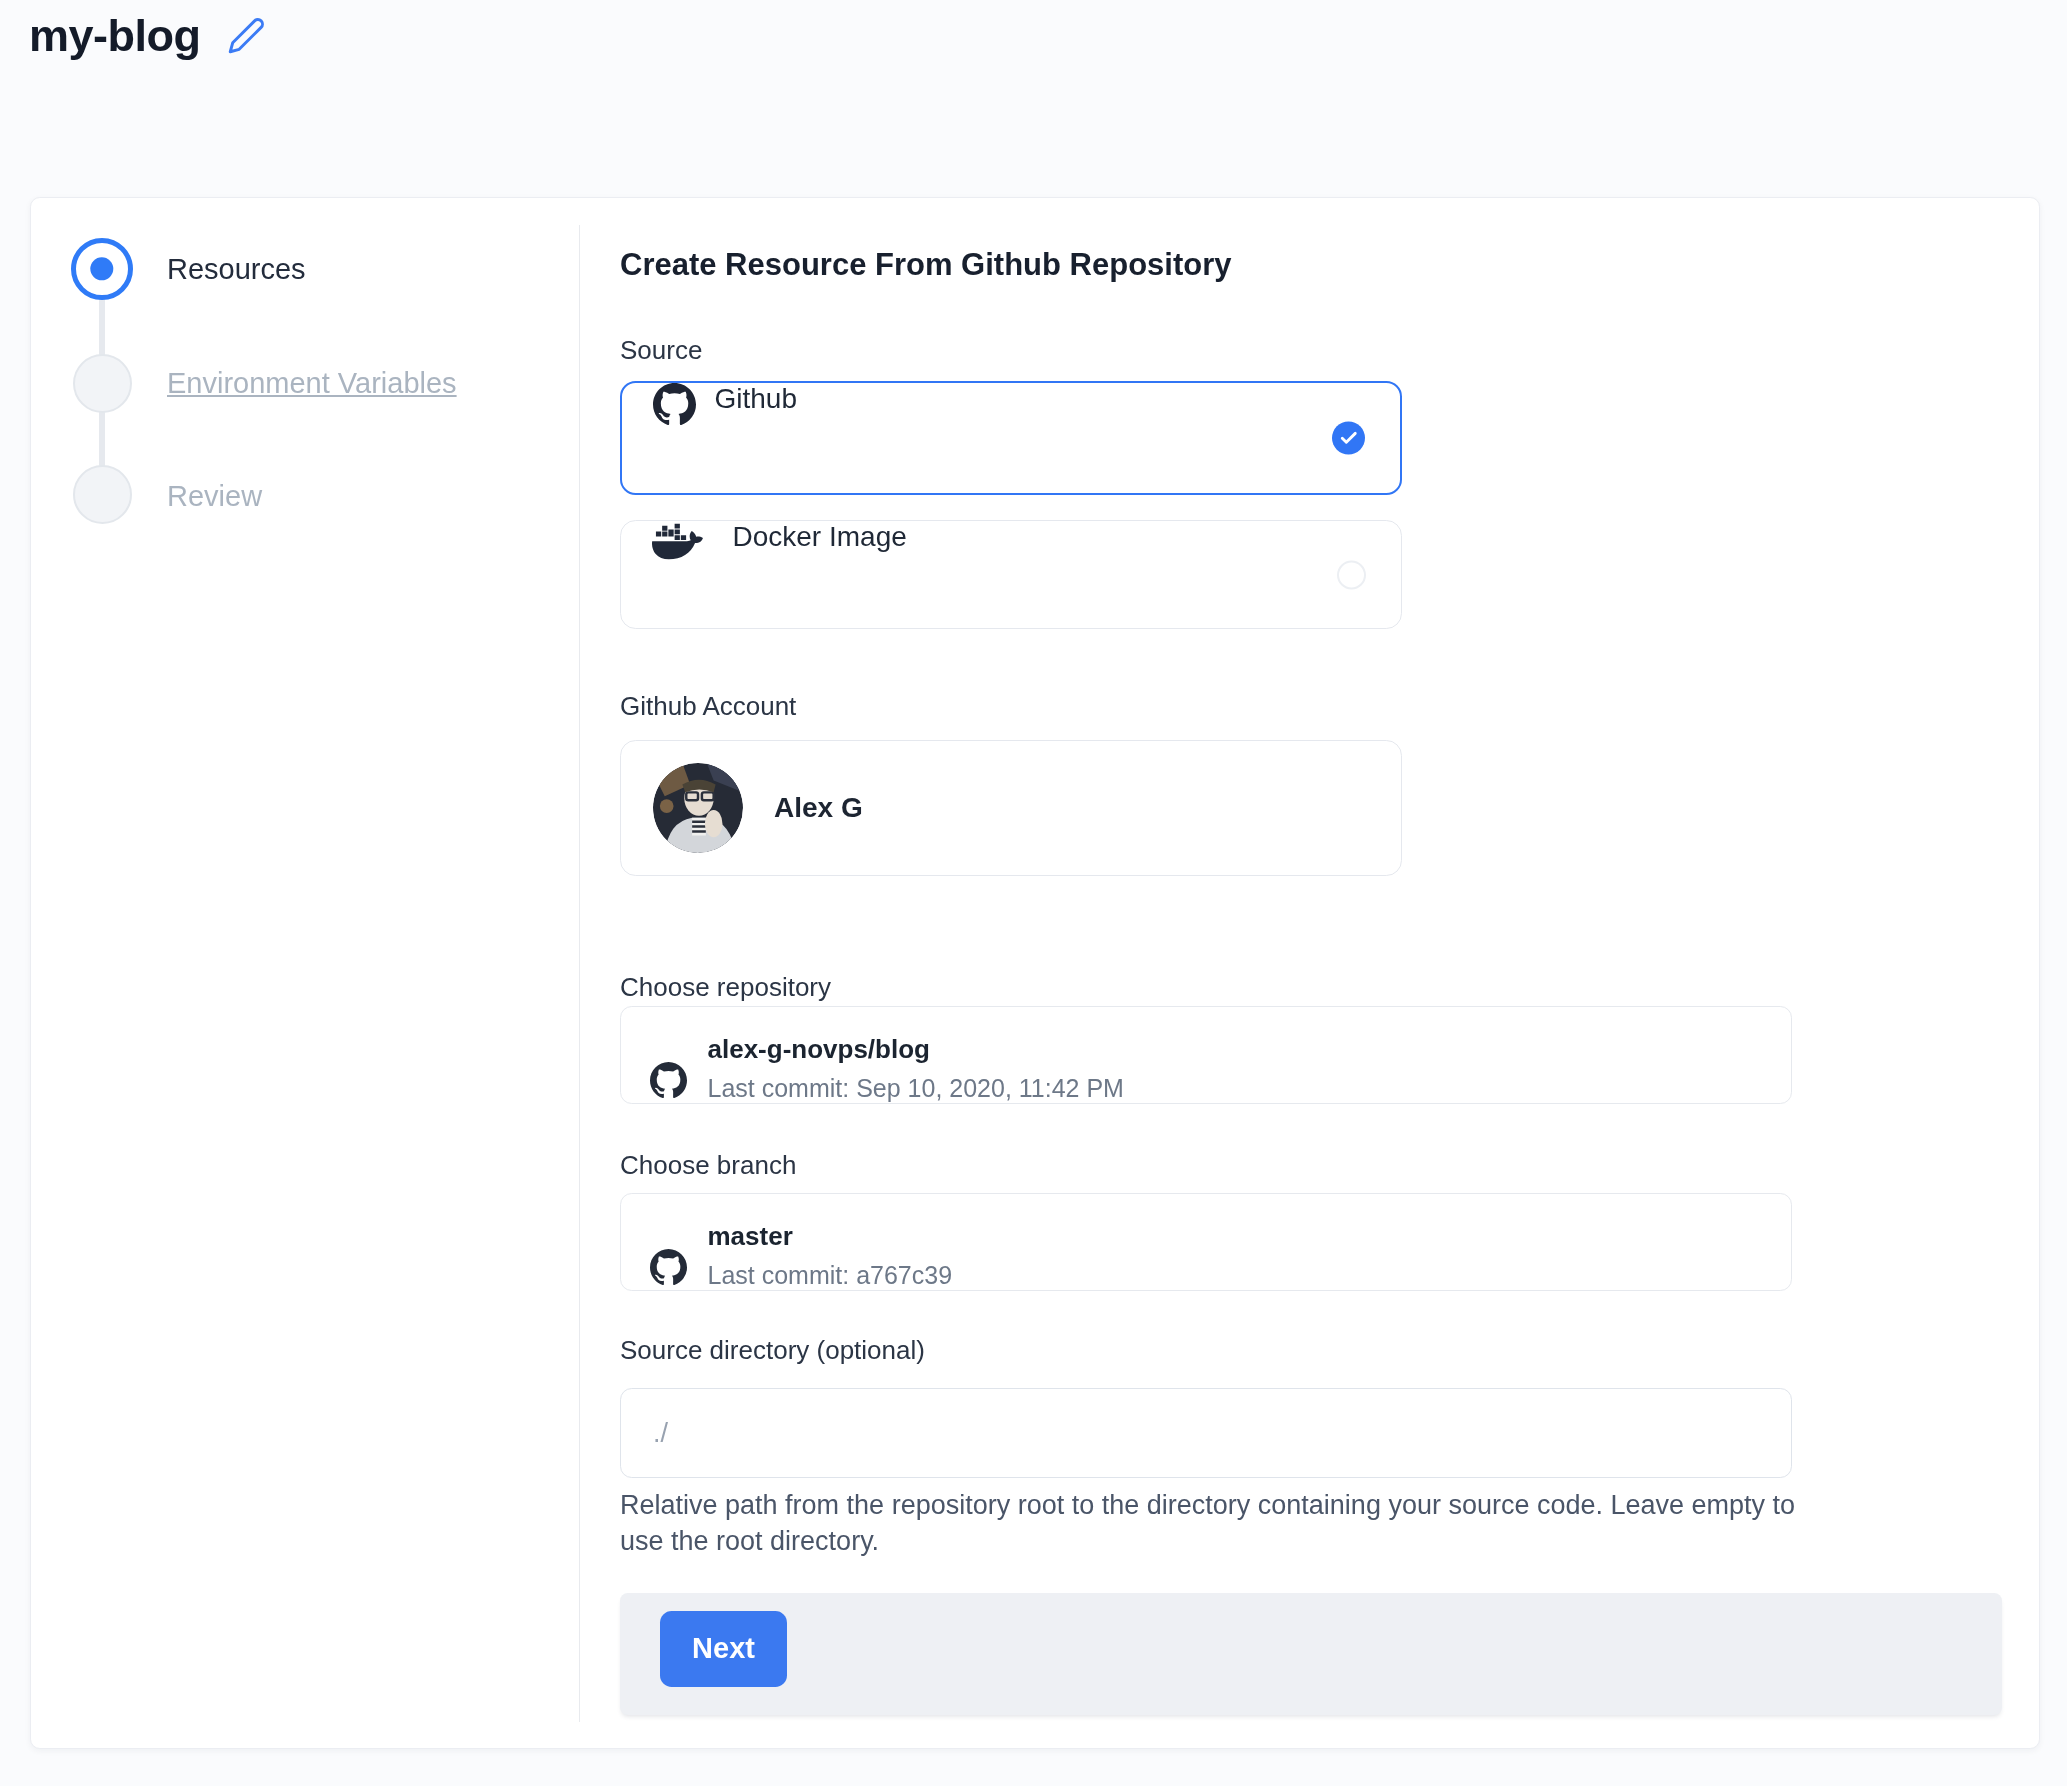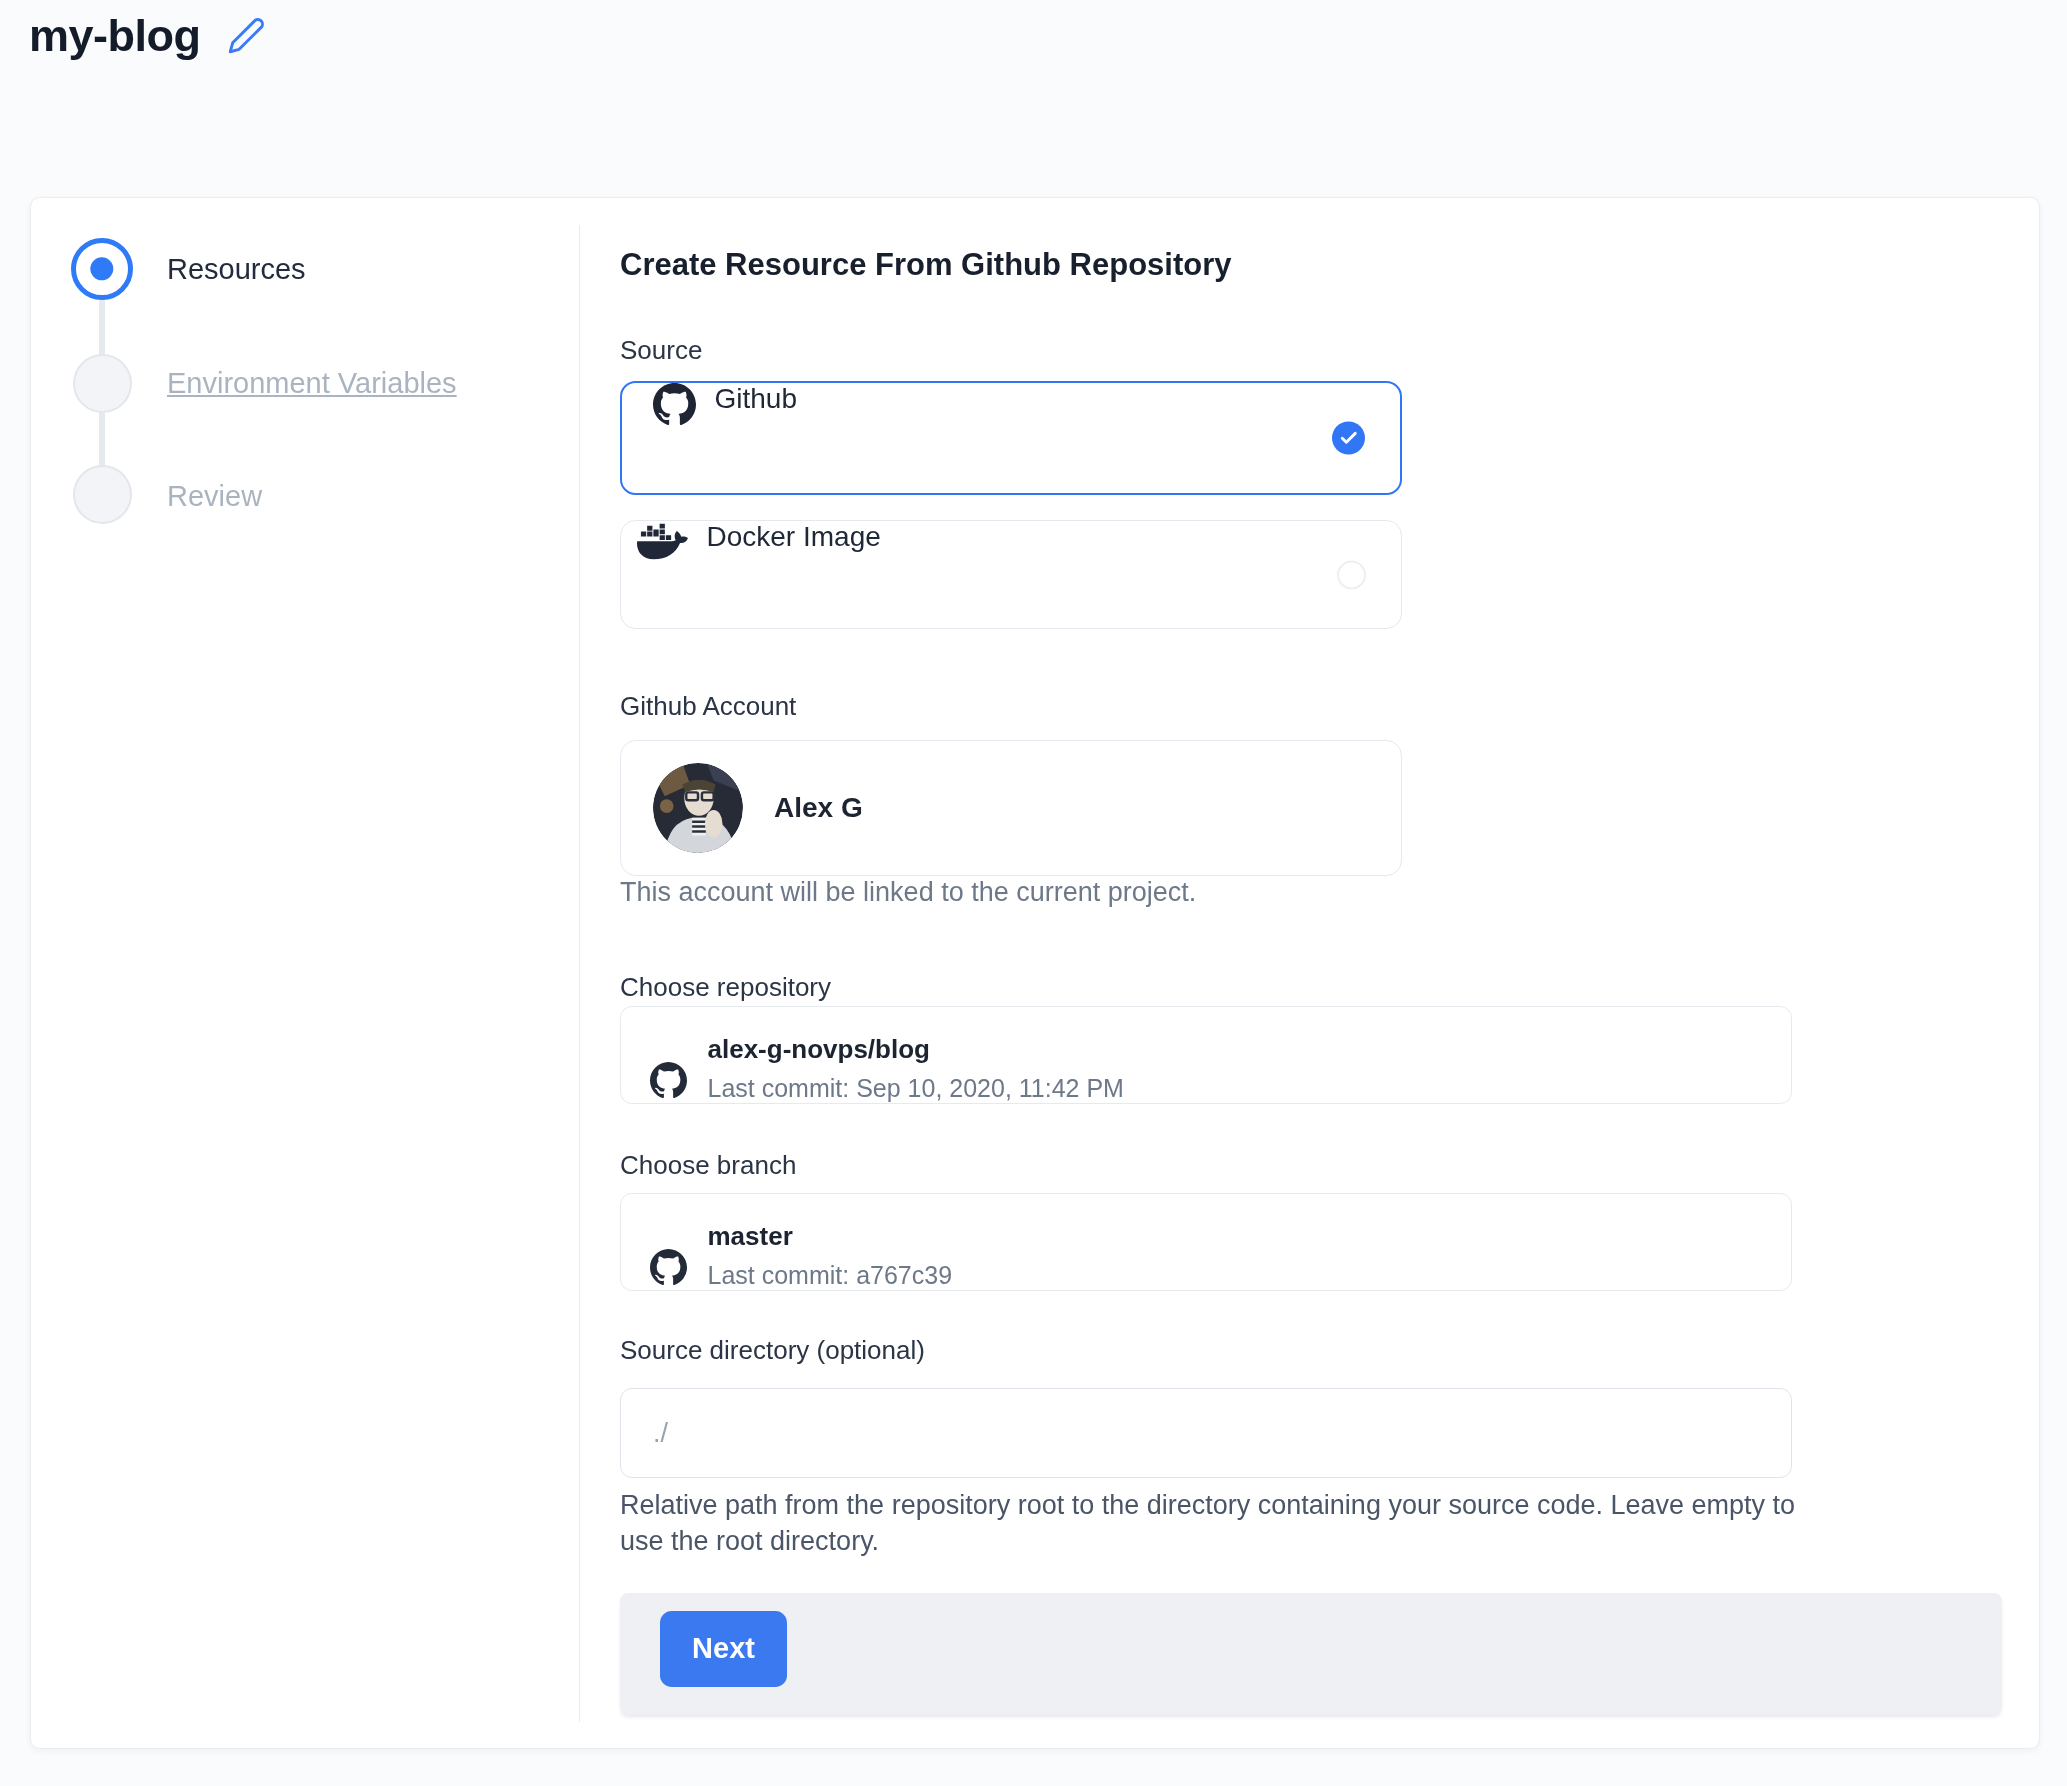--- a/index.html
+++ b/index.html
@@ -49,21 +49,21 @@
   .lbl-account { top:493px; }
   .lbl-repo { top:749px;margin-top:25px; }
   .lbl-branch { top:952px; }
   .lbl-dir { top:1137px; }
 
   .option-card {
     position:absolute; left:589px; width:782px; border-radius:15.6px;
     display:flex; background:#fff;
   }
   .option-github { top:183px; height:114px; border:2.9px solid #3176f5; padding-left:31px; }
-  .option-docker { top:322px; height:109px; border:1px solid #e5e8ee; padding-left:16px; }
+  .option-docker { top:322px; height:109px; border:1px solid #e5e8ee; padding-left:31px;gap:11px; }
   .option-label { margin-left:18.5px; font-size:28px; color:#1f2836; }
   .check-badge {
     position:absolute; right:35px; top:50%; transform:translateY(-50%);
     width:33px; height:33px; border-radius:50%; background:#3176f5;
     display:flex; align-items:center; justify-content:center;
   }
   .radio-empty {
     position:absolute; right:35px; top:50%; transform:translateY(-50%);
     width:29px; height:29px; border-radius:50%; border:2px solid #eceff3; background:#fff;
   }
@@ -197,21 +197,20 @@
             <path d="M12 92 Q16 60 40 56 L58 56 Q80 62 84 92 Z" fill="#d3d6da"></path>
             <path d="M40 56 L54 56 L54 74 L40 74 Z" fill="#f0f0ee"></path>
             <path d="M40 60h14M40 65h14M40 70h14" stroke="#2b303b" stroke-width="2.5"></path>
             <ellipse cx="62" cy="62" rx="9" ry="14" fill="#e6ddd2"></ellipse>
           </g>
         </svg>
       </span>
       <span class="account-name">Alex G</span>
     </div>
 
-    <div class="helper helper-account">This account will be linked to the current project.</div>
 
     <div class="field-label lbl-repo">Choose repository</div>
 
     <div class="pick-card pick-repo">
       <span class="pick-icon">
         <svg width="37" height="37" viewBox="0 0 16 16" fill="#242b38">
           <path d="M8 0C3.58 0 0 3.58 0 8c0 3.54 2.29 6.53 5.47 7.59.4.07.55-.17.55-.38 0-.19-.01-.82-.01-1.49-2.01.37-2.53-.49-2.69-.94-.09-.23-.48-.94-.82-1.13-.28-.15-.68-.52-.01-.53.63-.01 1.08.58 1.23.82.72 1.21 1.87.87 2.33.66.07-.52.28-.87.51-1.07-1.78-.2-3.64-.89-3.64-3.95 0-.87.31-1.59.82-2.15-.08-.2-.36-1.02.08-2.12 0 0 .67-.21 2.2.82.64-.18 1.32-.27 2-.27s1.36.09 2 .27c1.53-1.04 2.2-.82 2.2-.82.44 1.1.16 1.92.08 2.12.51.56.82 1.27.82 2.15 0 3.07-1.87 3.75-3.65 3.95.29.25.54.73.54 1.48 0 1.07-.01 1.93-.01 2.2 0 .21.15.46.55.38A8.01 8.01 0 0 0 16 8c0-4.42-3.58-8-8-8z"></path>
         </svg>
       </span>
       <span class="pick-texts">

